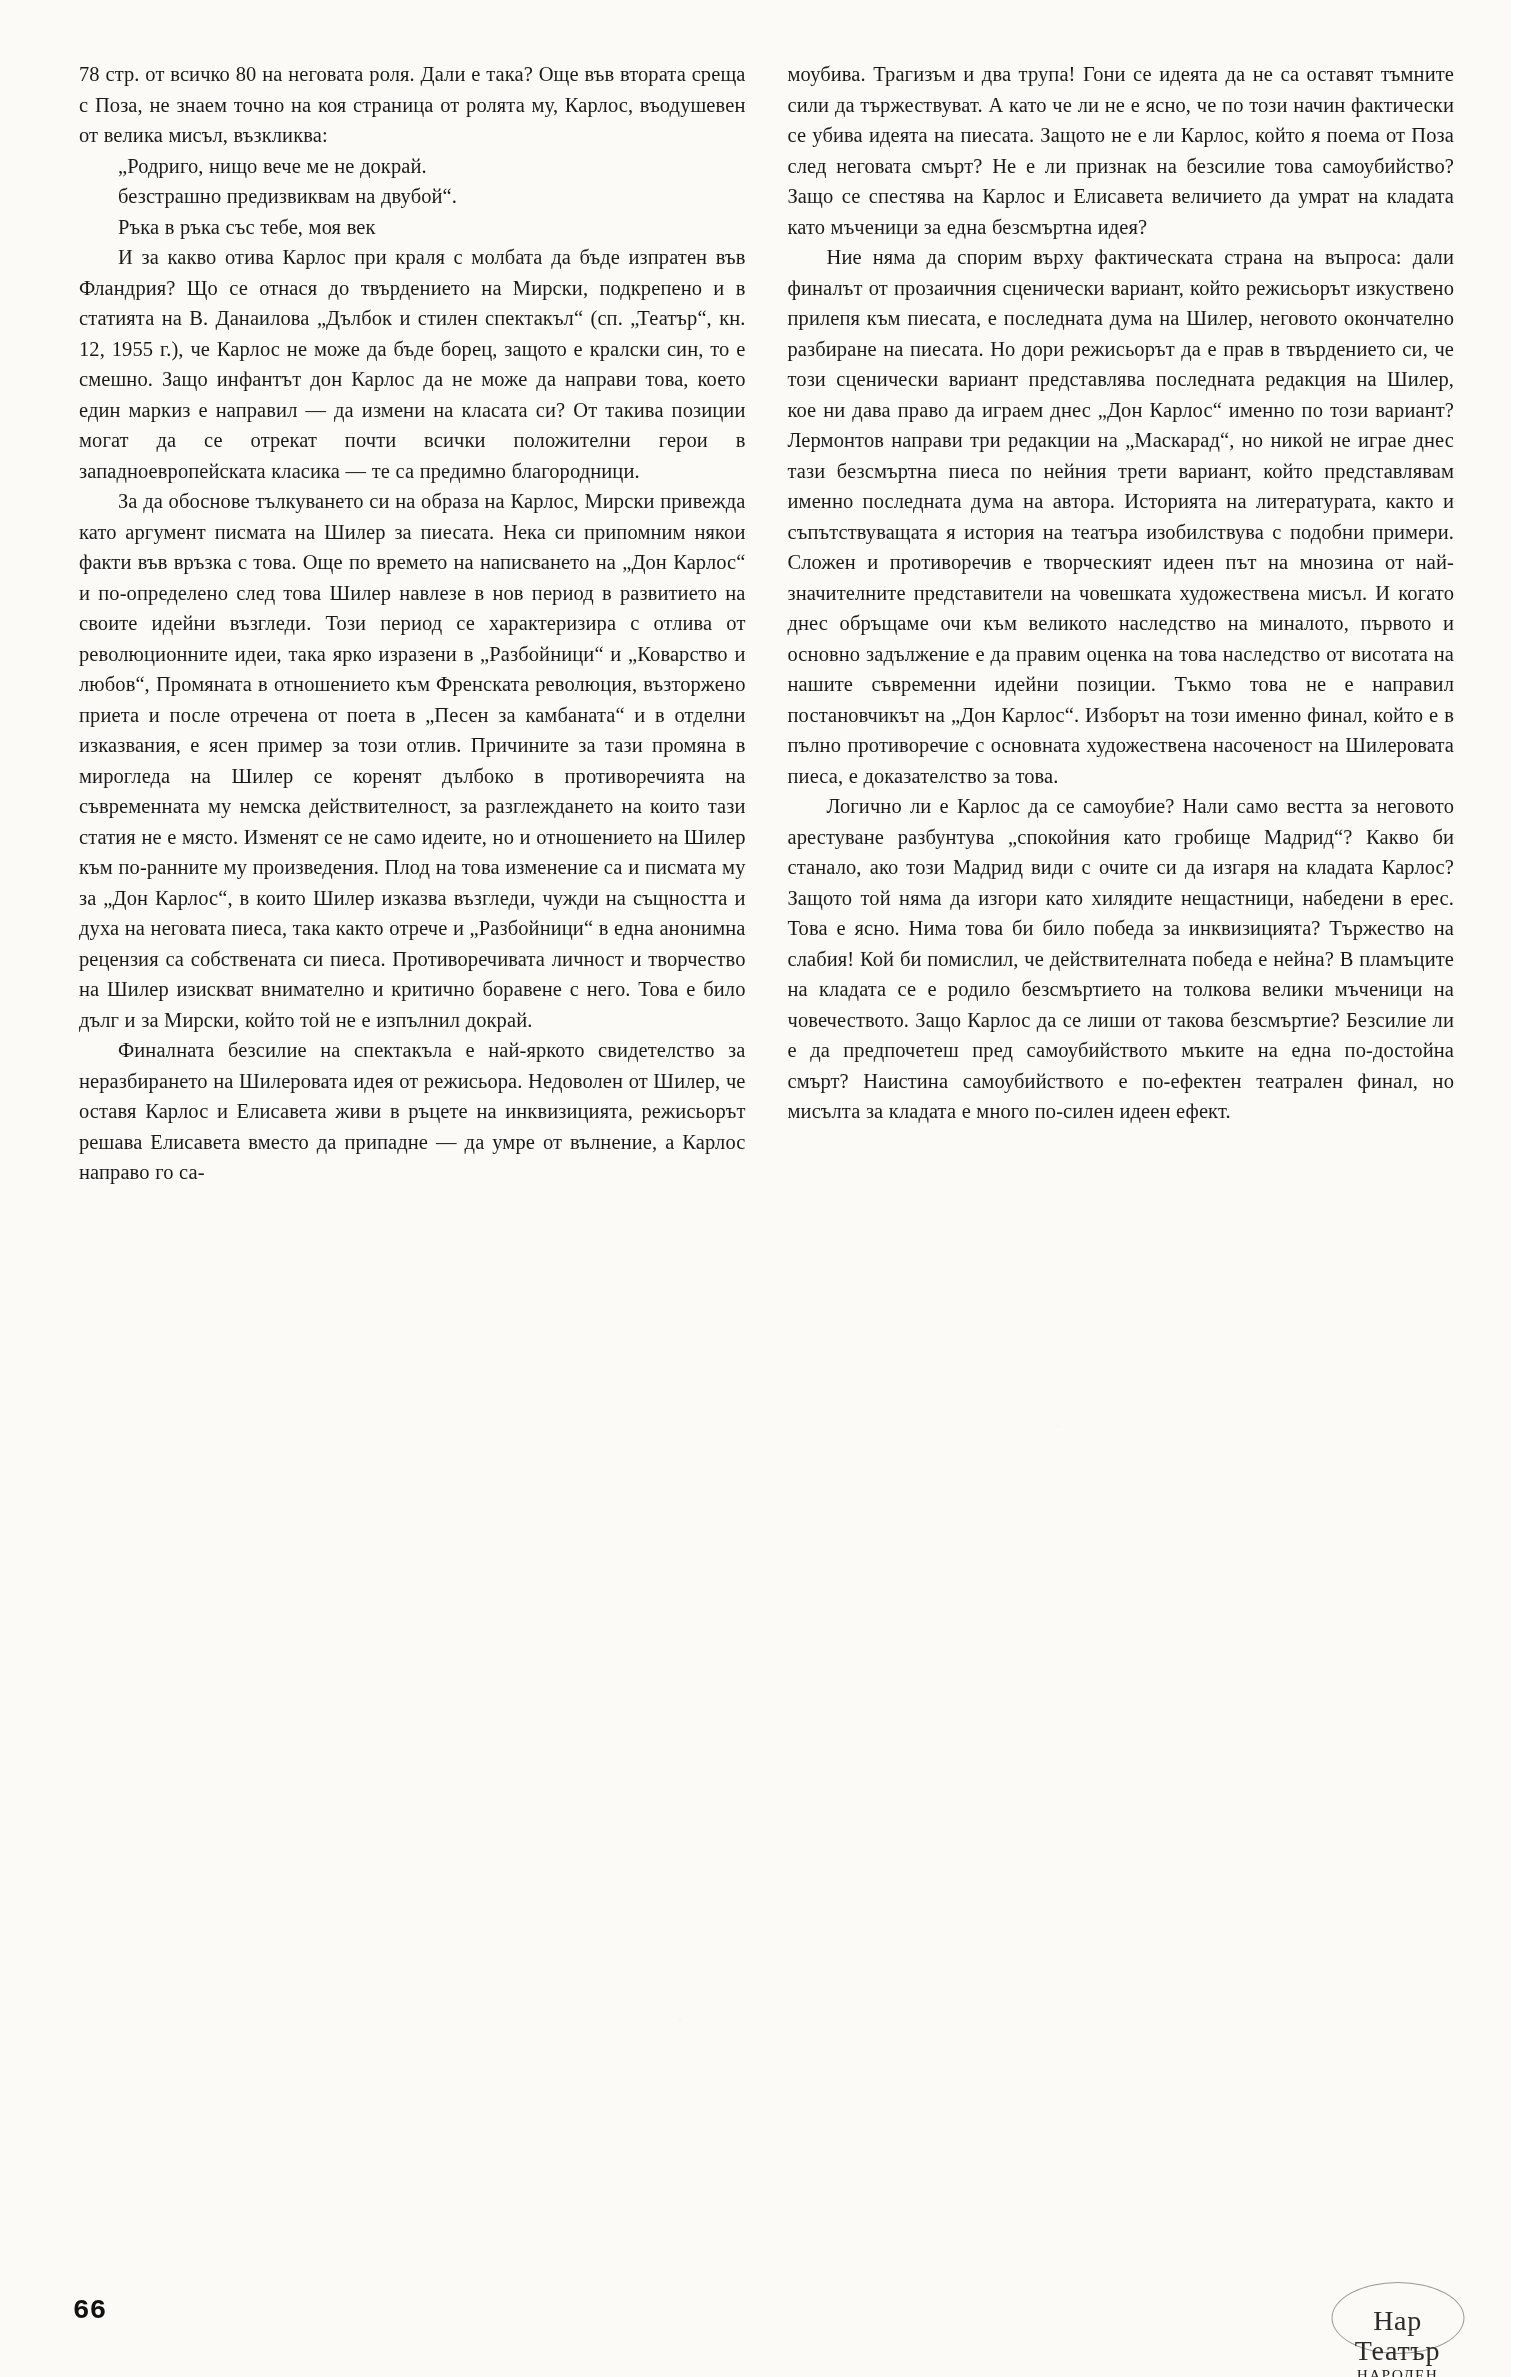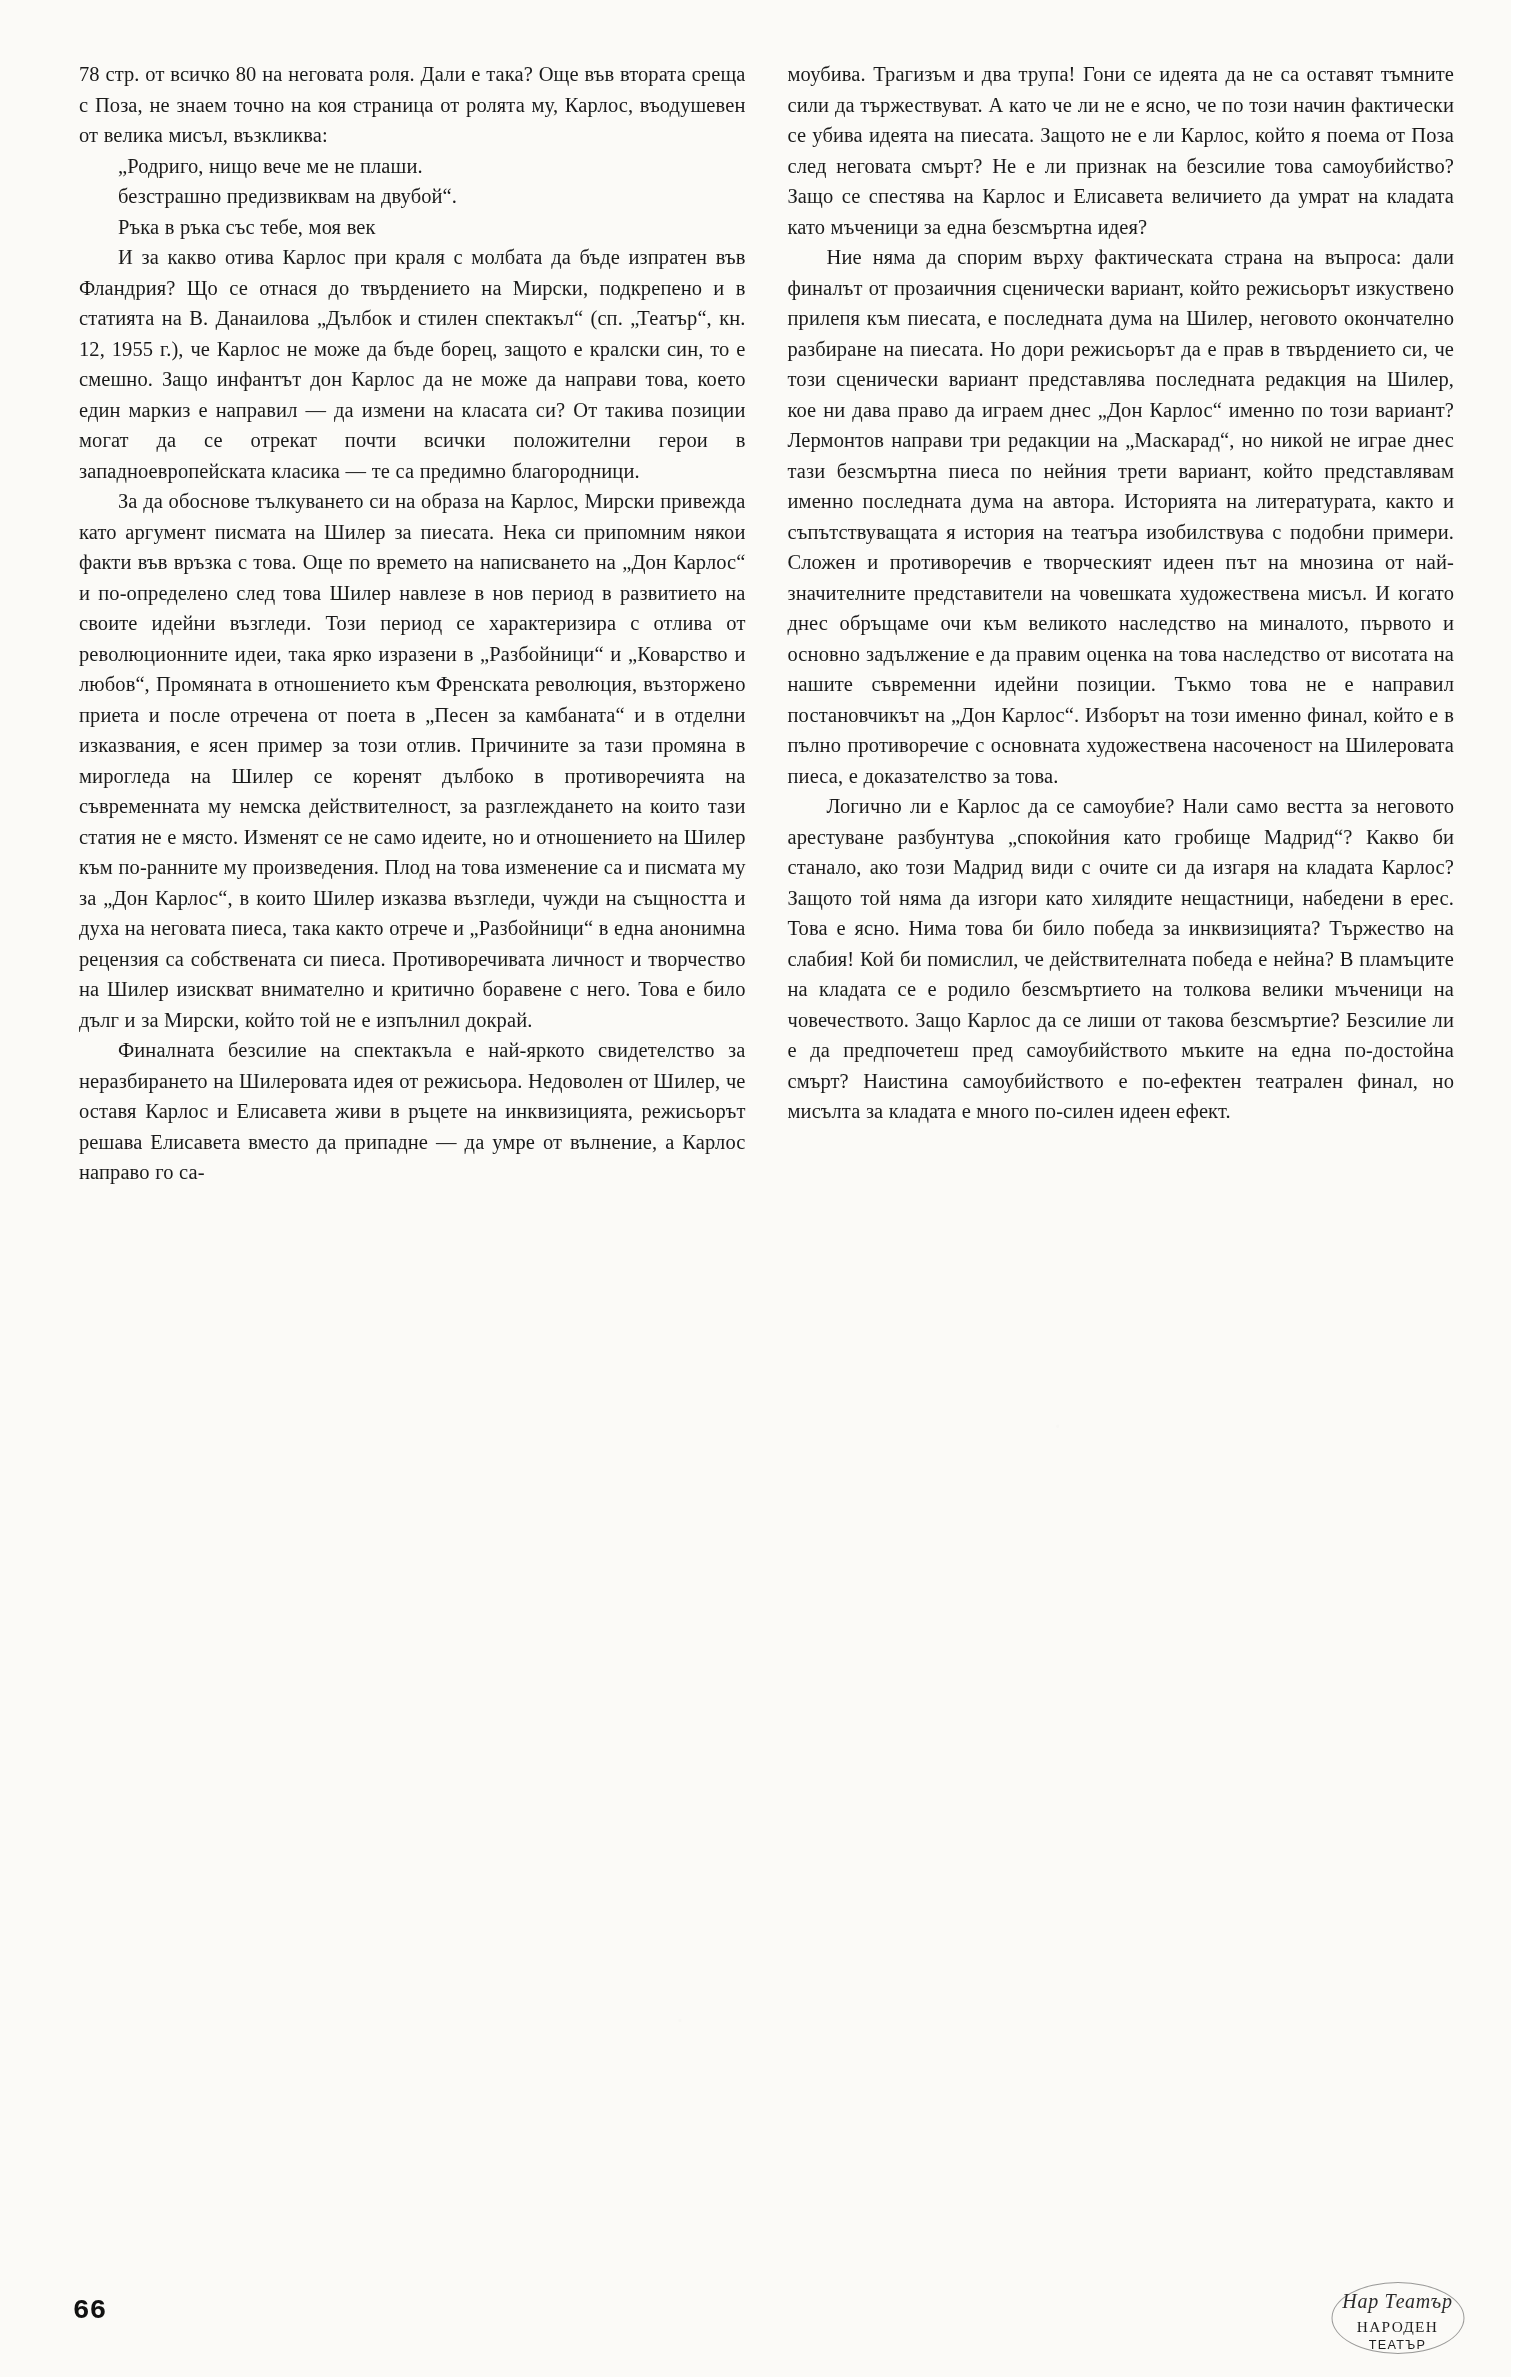--- a/index.html
+++ b/index.html
@@ -75,25 +75,25 @@
   .logo {
     position: absolute;
     right: 0px;
     top: 0px;
     width: 141px;
     height: 79px;
     text-align: center;
   }
   .logo .mark {
     font-family: "Liberation Serif", serif;
-    font-style: italic;
-    font-size: 20px;
+    font-size: 28px;
     color: #2b2b2b;
     letter-spacing: 0.7px;
     line-height: 29.5px;
+    margin-top: 19px;
   }
   .logo .name1 {
     font-family: Liberation Serif, serif;
     font-size: 15.4px;
     letter-spacing: 1.3px;
     color: #1e1e1e;
     line-height: 20px;
   }
   .logo .name2 {
     font-family: "Liberation Sans", sans-serif;
@@ -121,21 +121,21 @@
 </style>
 </head>
 <body>
 
 <div class="page">
 
   <div class="columns">
 
     <div class="col">
       <p class="noindent">78 стр. от всичко 80 на неговата роля. Дали е така? Още във втората среща с Поза, не знаем точно на коя страница от ролята му, Карлос, въодушевен от велика мисъл, възкликва:</p>
-      <p class="quote-line">„Родриго, нищо вече ме не плаши.</p>
+      <p class="quote-line">„Родриго, нищо вече ме не докрай.</p>
       <p class="quote-line">безстрашно предизвиквам на двубой“.</p>
       <p class="quote-line">Ръка в ръка със тебе, моя век</p>
       <p class="indent">И за какво отива Карлос при краля с молбата да бъде изпратен във Фландрия? Що се отнася до твърдението на Мирски, подкрепено и в статията на В. Данаилова „Дълбок и стилен спектакъл“ (сп. „Театър“, кн. 12, 1955 г.), че Карлос не може да бъде борец, защото е кралски син, то е смешно. Защо инфантът дон Карлос да не може да направи това, което един маркиз е направил — да измени на класата си? От такива позиции могат да се отрекат почти всички положителни герои в западноевропейската класика — те са предимно благородници.</p>
       <p class="indent">За да обоснове тълкуването си на образа на Карлос, Мирски привежда като аргумент писмата на Шилер за пиесата. Нека си припомним някои факти във връзка с това. Още по времето на написването на „Дон Карлос“ и по-определено след това Шилер навлезе в нов период в развитието на своите идейни възгледи. Този период се характеризира с отлива от революционните идеи, така ярко изразени в „Разбойници“ и „Коварство и любов“, Промяната в отношението към Френската революция, възторжено приета и после отречена от поета в „Песен за камбаната“ и в отделни изказвания, е ясен пример за този отлив. Причините за тази промяна в мирогледа на Шилер се коренят дълбоко в противоречията на съвременната му немска действителност, за разглеждането на които тази статия не е място. Изменят се не само идеите, но и отношението на Шилер към по-ранните му произведения. Плод на това изменение са и писмата му за „Дон Карлос“, в които Шилер изказва възгледи, чужди на същността и духа на неговата пиеса, така както отрече и „Разбойници“ в една анонимна рецензия са собствената си пиеса. Противоречивата личност и творчество на Шилер изискват внимателно и критично боравене с него. Това е било дълг и за Мирски, който той не е изпълнил докрай.</p>
       <p class="indent">Финалната безсилие на спектакъла е най-яркото свидетелство за неразбирането на Шилеровата идея от режисьора. Недоволен от Шилер, че оставя Карлос и Елисавета живи в ръцете на инквизицията, режисьорът решава Елисавета вместо да припадне — да умре от вълнение, а Карлос направо го са-</p>
     </div>
 
     <div class="col">
       <p class="noindent">моубива. Трагизъм и два трупа! Гони се идеята да не са оставят тъмните сили да тържествуват. А като че ли не е ясно, че по този начин фактически се убива идеята на пиесата. Защото не е ли Карлос, който я поема от Поза след неговата смърт? Не е ли признак на безсилие това самоубийство? Защо се спестява на Карлос и Елисавета величието да умрат на кладата като мъченици за една безсмъртна идея?</p>
       <p class="indent">Ние няма да спорим върху фактическата страна на въпроса: дали финалът от прозаичния сценически вариант, който режисьорът изкуствено прилепя към пиесата, е последната дума на Шилер, неговото окончателно разбиране на пиесата. Но дори режисьорът да е прав в твърдението си, че този сценически вариант представлява последната редакция на Шилер, кое ни дава право да играем днес „Дон Карлос“ именно по този вариант? Лермонтов направи три редакции на „Маскарад“, но никой не играе днес тази безсмъртна пиеса по нейния трети вариант, който представлявам именно последната дума на автора. Историята на литературата, както и съпътствуващата я история на театъра изобилствува с подобни примери. Сложен и противоречив е творческият идеен път на мнозина от най-значителните представители на човешката художествена мисъл. И когато днес обръщаме очи към великото наследство на миналото, първото и основно задължение е да правим оценка на това наследство от висотата на нашите съвременни идейни позиции. Тъкмо това не е направил постановчикът на „Дон Карлос“. Изборът на този именно финал, който е в пълно противоречие с основната художествена насоченост на Шилеровата пиеса, е доказателство за това.</p>

